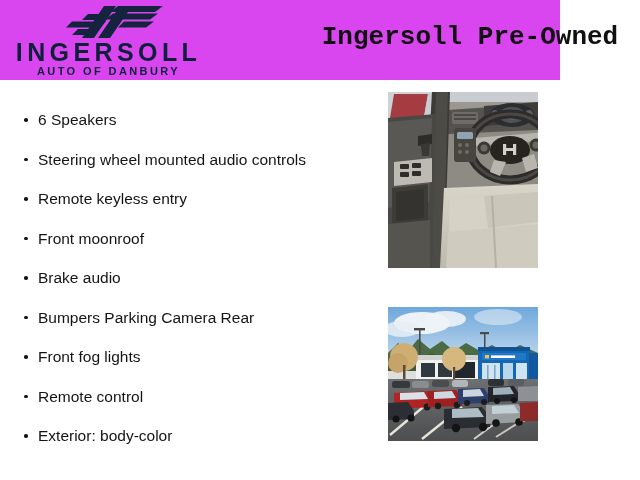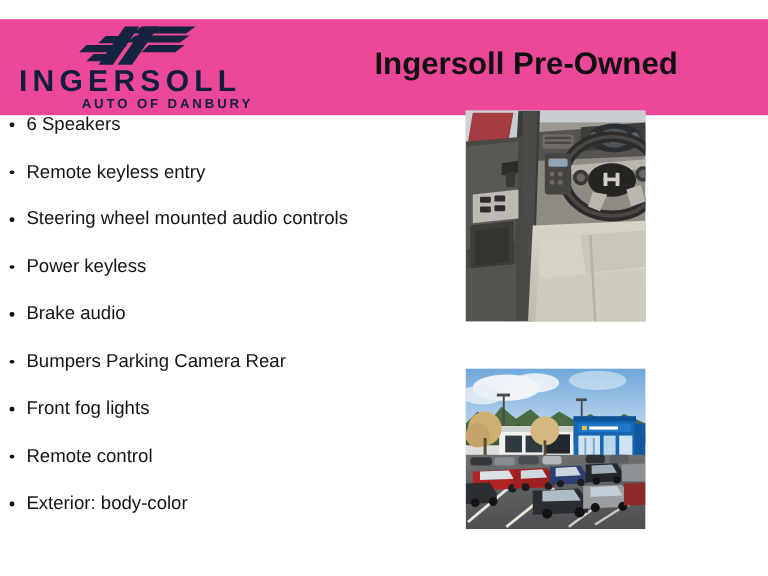--- a/index.html
+++ b/index.html
@@ -13,25 +13,24 @@
     overflow: hidden;
     font-family: "Liberation Sans", sans-serif;
     position: relative;
   }
 
   
   .header {
     position: absolute;
     left: 0;
     top: 0;
-    width: 640px;
+    width: 560px;
     height: 80px;
-    background: #ec4899;
+    background: #d946ef;
     box-sizing: border-box;
-    margin-top: 16px;
   }
 
   .brand-logo {
     position: absolute;
     left: 6px;
     top: 2px;
     width: 205px;
     height: 76px;
   }
 
@@ -56,50 +55,51 @@
     color: #10203c;
     line-height: 1;
     white-space: nowrap;
   }
 
   .brand-sub {
     position: absolute;
     left: 0px;
     top: 64px;
     width: 205px;
-    text-align: right;
+    text-align: center;
     font-family: "Liberation Sans", sans-serif;
     font-size: 11px;
     font-weight: bold;
     letter-spacing: 2.4px;
     color: #10203c;
     line-height: 1;
     white-space: nowrap;
   }
 
   .header-title {
     position: absolute;
     left: 312px;
     top: 22px;
     width: 316px;
-    font-family: Liberation Sans, sans-serif;
+    text-align: center;
+    font-family: Liberation Mono, monospace;
     font-size: 26px;
     font-weight: bold;
     color: #111111;
     letter-spacing: 0px;
     white-space: nowrap;
   }
 
   
   .feature-list {
     position: absolute;
     left: 0px;
     top: 84px;
     width: 380px;
-    margin: 0;
+    margin: 16px;
     padding: 0;
     list-style: none;
   }
   .feature-item {
     position: relative;
     height: 39.5px;
     padding-left: 22px;
     font-family: "Liberation Sans", sans-serif;
     font-size: 15.5px;
     color: #141414;
@@ -170,29 +170,29 @@
   <div class="header-title">Ingersoll Pre-Owned</div>
 </div>
 
 <ul class="feature-list">
   <li class="feature-item">
     <span class="dot"></span>
     <span>6 Speakers</span>
   </li>
   <li class="feature-item">
     <span class="dot"></span>
+    <span>Steering wheel mounted audio controls</span>
+  </li>
+  <li class="feature-item">
+    <span class="dot"></span>
     <span>Remote keyless entry</span>
   </li>
   <li class="feature-item">
     <span class="dot"></span>
-    <span>Steering wheel mounted audio controls</span>
-  </li>
-  <li class="feature-item">
-    <span class="dot"></span>
-    <span>Power keyless</span>
+    <span>Front moonroof</span>
   </li>
   <li class="feature-item">
     <span class="dot"></span>
     <span>Brake audio</span>
   </li>
   <li class="feature-item">
     <span class="dot"></span>
     <span>Bumpers Parking Camera Rear</span>
   </li>
   <li class="feature-item">

